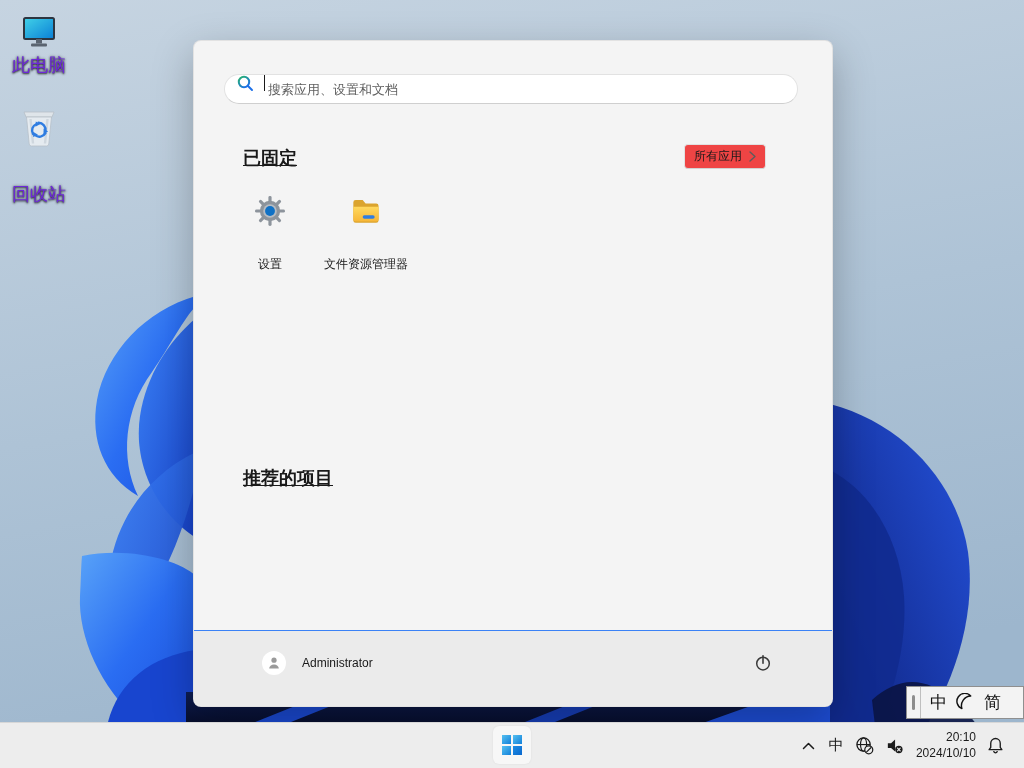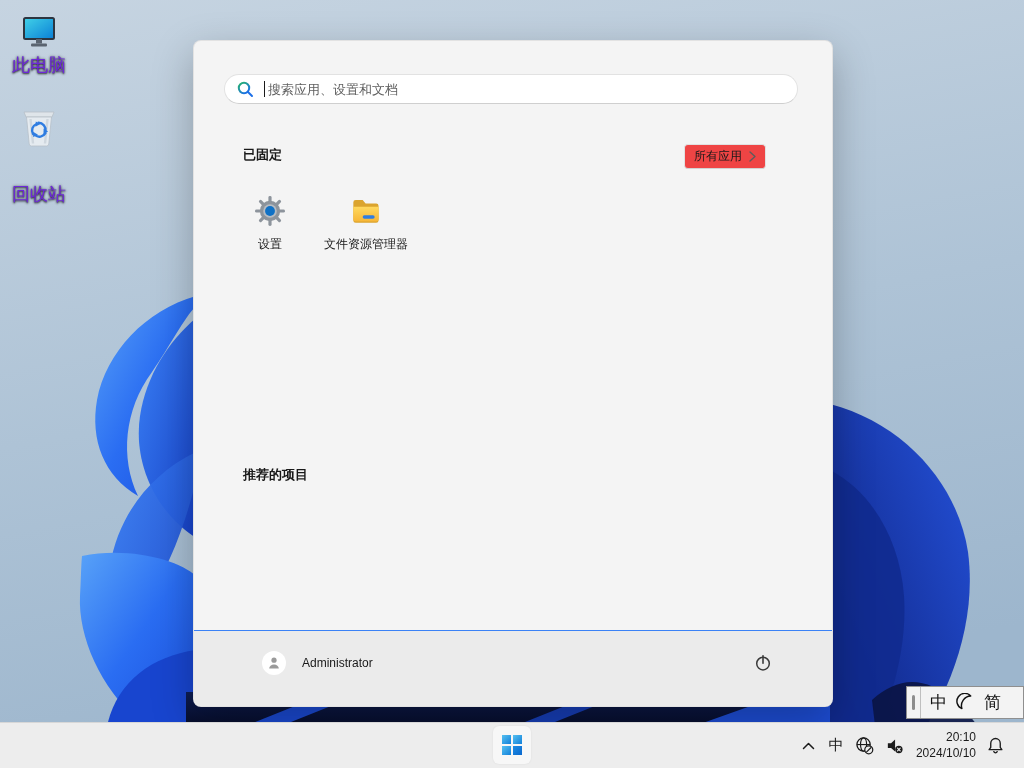--- a/index.html
+++ b/index.html
@@ -14,36 +14,36 @@
   .desk-icon { position:absolute; width:64px; display:flex; flex-direction:column; align-items:center; cursor:default; }
   .desk-icon .glyph { height:42px; display:flex; align-items:flex-end; justify-content:center; }
   .desk-icon .lbl { margin-top:3px; font-size:18px; color:#6d28d9; text-shadow:0 1px 2px rgba(0,0,0,.85), 0 0 3px rgba(0,0,0,.5); white-space:nowrap; }
 
   
   #start-menu { position:absolute; left:193px; top:40px; width:640px; height:667px;
     background:#f4f4f4; border-radius:8px; border:1px solid rgba(0,0,0,.07);
     box-shadow:0 14px 40px rgba(0,0,0,.26); }
   #search-box { position:absolute; left:30px; top:33px; width:574px; height:30px;
     background:#fff; border:1px solid #e2e2e2; border-bottom-color:#cfcfcf; border-radius:16px;
-    display:flex; align-items:center; padding:0 12px; }
+    display:flex; padding:0 12px; }
   #search-box .caret { width:1px; height:16px; background:#1a1a1a; margin:0 3px 0 10px; }
   #search-box input { flex:1; border:none; outline:none; background:transparent; font-size:13px; color:#222;
     font-family:"Liberation Sans","DejaVu Sans",sans-serif; }
   #search-box input::placeholder { color:#5f5f5f; opacity:1; }
 
-  .section-title { position:absolute; left:49px; font-size:13px; font-weight:bold; color:#191919; }
+  .section-title { position:absolute; left:49px; font-size:18px; font-weight:bold; color:#191919;text-decoration:underline; }
   #pinned-title { top:105px; }
   #recommended-title { top:425px; }
 
   #all-apps-btn { position:absolute; right:66px; top:103px; height:25px; padding:0 9px;
     background:#ef4444; border:1px solid #e1e1e1; border-bottom-color:#d2d2d2; border-radius:4px;
     display:flex; align-items:center; gap:7px; font-size:12px; color:#191919; cursor:pointer; }
 
   #pinned-grid { position:absolute; left:28px; top:148px; display:flex; }
-  .app-tile { width:96px; height:84px; display:flex; flex-direction:column; align-items:center; justify-content:flex-start;
+  .app-tile { width:96px; height:84px; display:flex; flex-direction:column; align-items:center; justify-content:space-between;
     padding-top:6px; border-radius:4px; cursor:pointer; }
   .app-tile .app-label { margin-top:9px; font-size:12px; color:#191919; white-space:nowrap; }
 
   #user-bar { position:absolute; left:0; bottom:0; width:100%; height:76px; background:#ebebeb;
     border-top:1px solid #3b82f6; border-radius:0 0 8px 8px;padding-left:18px; }
   #user-btn { position:absolute; left:56px; top:15px; height:34px; display:flex; align-items:center; gap:16px;
     padding:0 12px; border-radius:4px; cursor:pointer; }
   #avatar { width:24px; height:24px; border-radius:50%; background:#fff; display:flex; align-items:center; justify-content:center; }
   #user-name { font-size:12px; color:#191919; }
   #power-btn { position:absolute; right:56px; top:19px; width:26px; height:26px; display:flex; align-items:center; justify-content:center;

